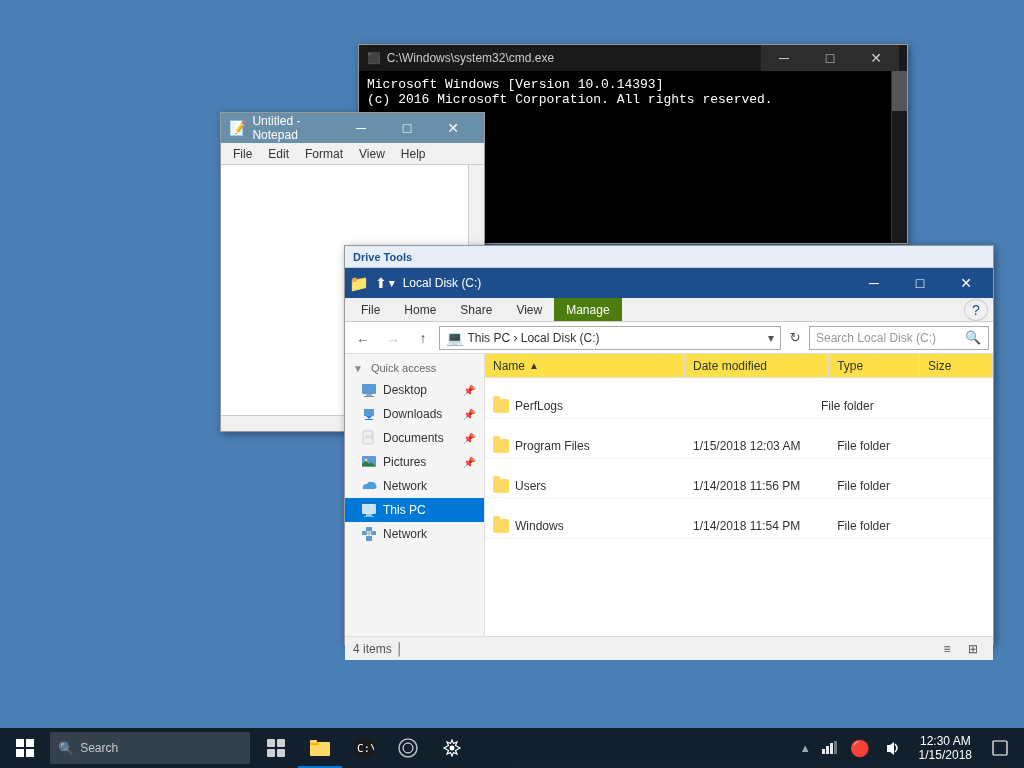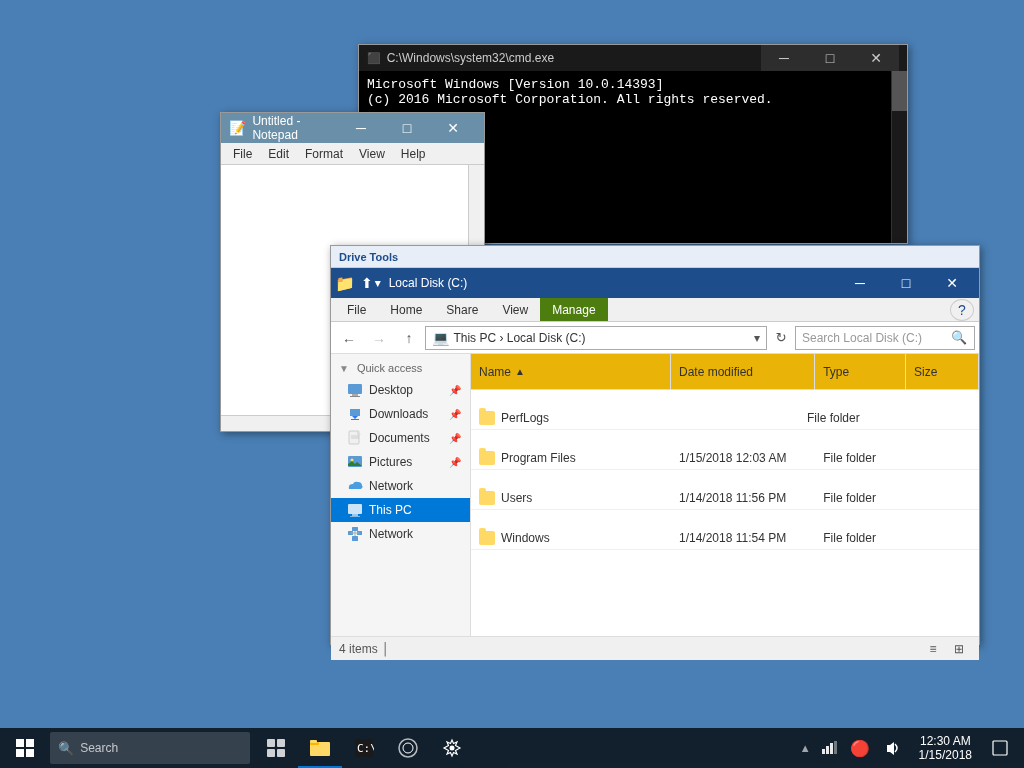--- a/index.html
+++ b/index.html
@@ -177,21 +177,21 @@
       left: 0;
       right: 16px;
       height: 16px;
       background: #f0f0f0;
       border-top: 1px solid #ccc;
     }
 
     
     .explorer-window {
       top: 245px;
-      left: 330px;
+      left: 344px;
       width: 650px;
       height: 400px;
     }
     .explorer-titlebar {
       background: #1e4d8c;
       display: flex;
       align-items: center;
       height: 30px;
       padding: 0 4px;
       color: white;
@@ -327,23 +327,23 @@
 
     .explorer-main {
       flex: 1;
       background: white;
       overflow: hidden;
       display: flex;
       flex-direction: column;
     }
     .file-list-header {
       display: flex;
-      background: #eab308;
+      background: #fde047;
       border-bottom: 1px solid #ddd;
-      height: 36px;
+      height: 24px;
     }
     .file-col-header {
       display: flex;
       align-items: center;
       padding: 0 8px;
       font-size: 12px;
       color: #333;
       border-right: 1px solid #ddd;
       cursor: pointer;
       height: 100%;

